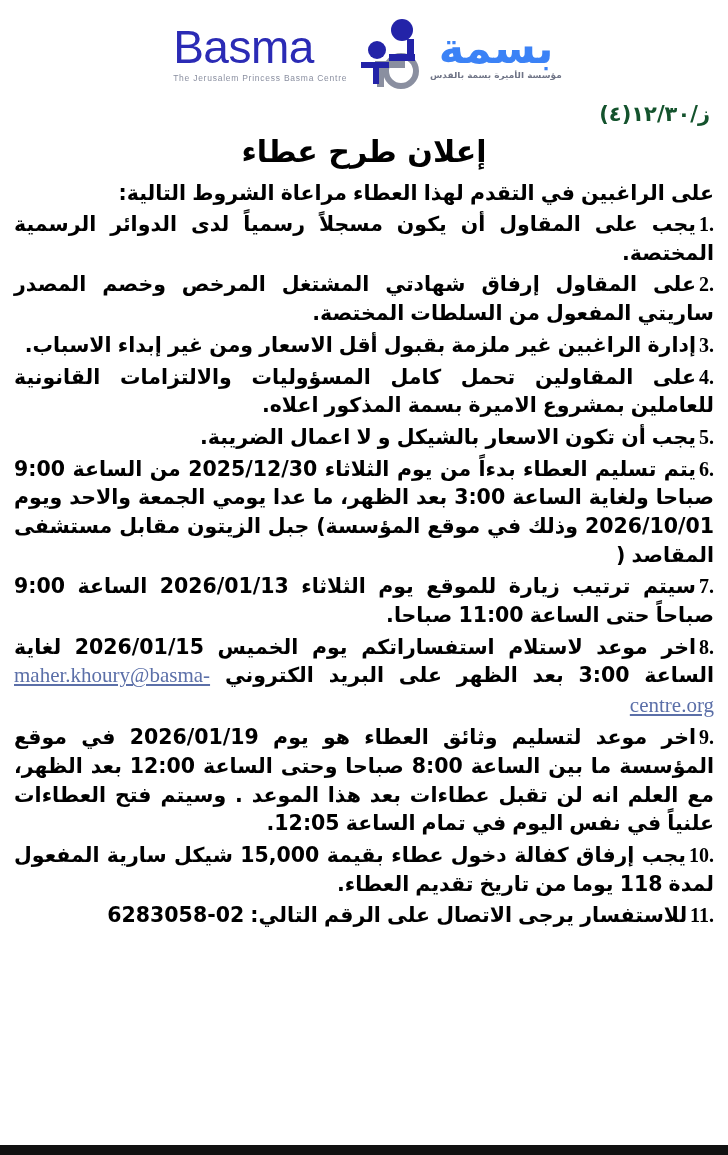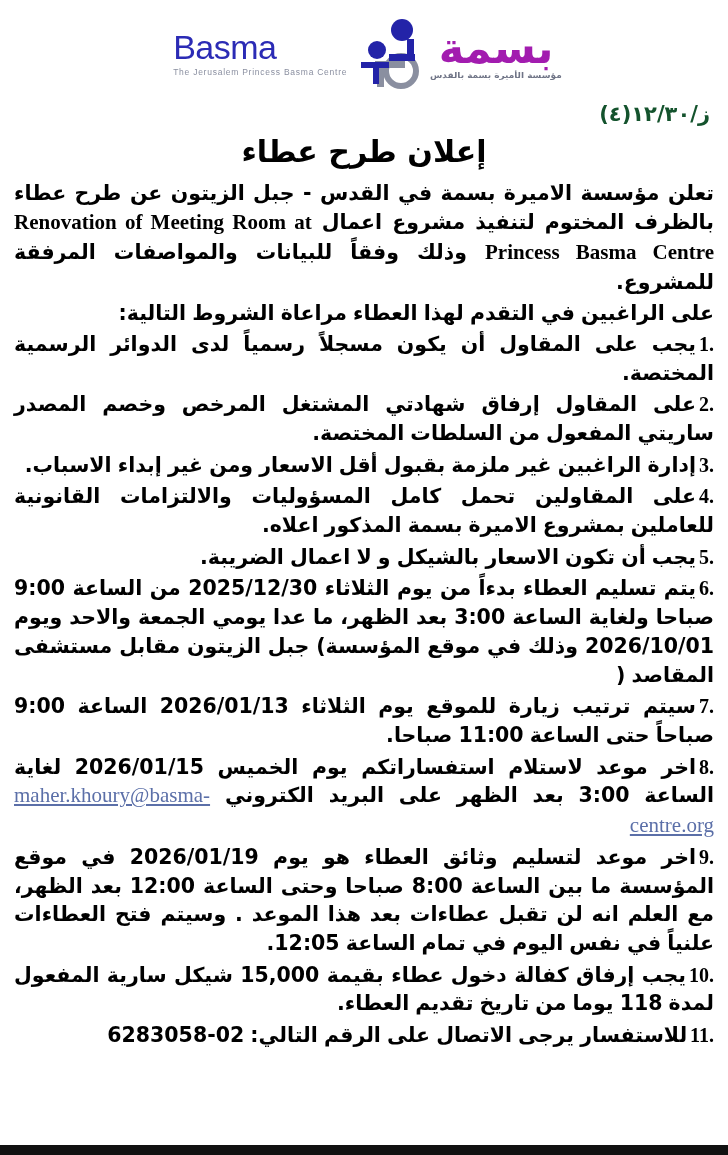--- a/index.html
+++ b/index.html
@@ -37,21 +37,21 @@
   }
 
   .logo-arabic-block {
     display: flex;
     flex-direction: column;
     align-items: center;
     justify-content: center;
     line-height: 1;
   }
   .logo-arabic-word {
-    color: #a21caf;
+    color: #3b82f6;
     font-family: "DejaVu Sans", sans-serif;
     font-size: 43px;
     font-weight: 700;
     letter-spacing: -1px;
     line-height: 1;
     margin-bottom: 2px;
   }
   .logo-arabic-sub {
     color: #6f7486;
     font-family: "DejaVu Sans", sans-serif;
@@ -74,21 +74,21 @@
     display: flex;
     flex-direction: column;
     align-items: flex-start;
     justify-content: center;
     direction: ltr;
     line-height: 1;
   }
   .logo-latin-word {
     color: #2b2bb5;
     font-family: "Liberation Sans", sans-serif;
-    font-size: 34px;
+    font-size: 46px;
     font-weight: 400;
     letter-spacing: -0.5px;
     line-height: 1.02;
   }
   .logo-latin-sub {
     color: #8a8fa0;
     font-family: "Liberation Sans", sans-serif;
     font-size: 8.5px;
     font-weight: 400;
     letter-spacing: 0.75px;
@@ -244,21 +244,20 @@
   </div>
 
   <div class="ref-row">
     <span class="ref-number">ز/١٢/٣٠(٤)</span>
   </div>
 
   <h1 class="doc-title">إعلان طرح عطاء</h1>
 
   <div class="content">
 
-    <p class="intro"><span>تعلن مؤسسة الاميرة بسمة في القدس - جبل الزيتون عن طرح عطاء بالظرف المختوم لتنفيذ مشروع اعمال</span> <span class="en">Renovation of Meeting Room at Princess Basma Centre</span> <span>وذلك وفقاً للبيانات والمواصفات المرفقة للمشروع.</span></p>
 
     <p class="lead-in">على الراغبين في التقدم لهذا العطاء مراعاة الشروط التالية:</p>
 
     <ol class="conditions">
       <li class="first-line-right">يجب على المقاول أن يكون مسجلاً رسمياً لدى الدوائر الرسمية المختصة.</li>
       <li class="first-line-right">على المقاول إرفاق شهادتي  المشتغل المرخص وخصم المصدر ساريتي المفعول من السلطات المختصة.</li>
       <li class="first-line-right">إدارة الراغبين غير ملزمة بقبول أقل الاسعار ومن غير إبداء الاسباب.</li>
       <li class="first-line-right">على المقاولين تحمل كامل المسؤوليات والالتزامات القانونية للعاملين بمشروع الاميرة بسمة المذكور اعلاه.</li>
       <li class="first-line-right">يجب أن تكون الاسعار بالشيكل و لا اعمال الضريبة.</li>
       <li class="first-line-right">يتم تسليم العطاء بدءاً من يوم الثلاثاء 2025/12/30 من الساعة 9:00 صباحا ولغاية الساعة 3:00 بعد الظهر، ما عدا يومي الجمعة والاحد ويوم 2026/10/01 وذلك في موقع المؤسسة) جبل الزيتون مقابل مستشفى المقاصد (</li>

